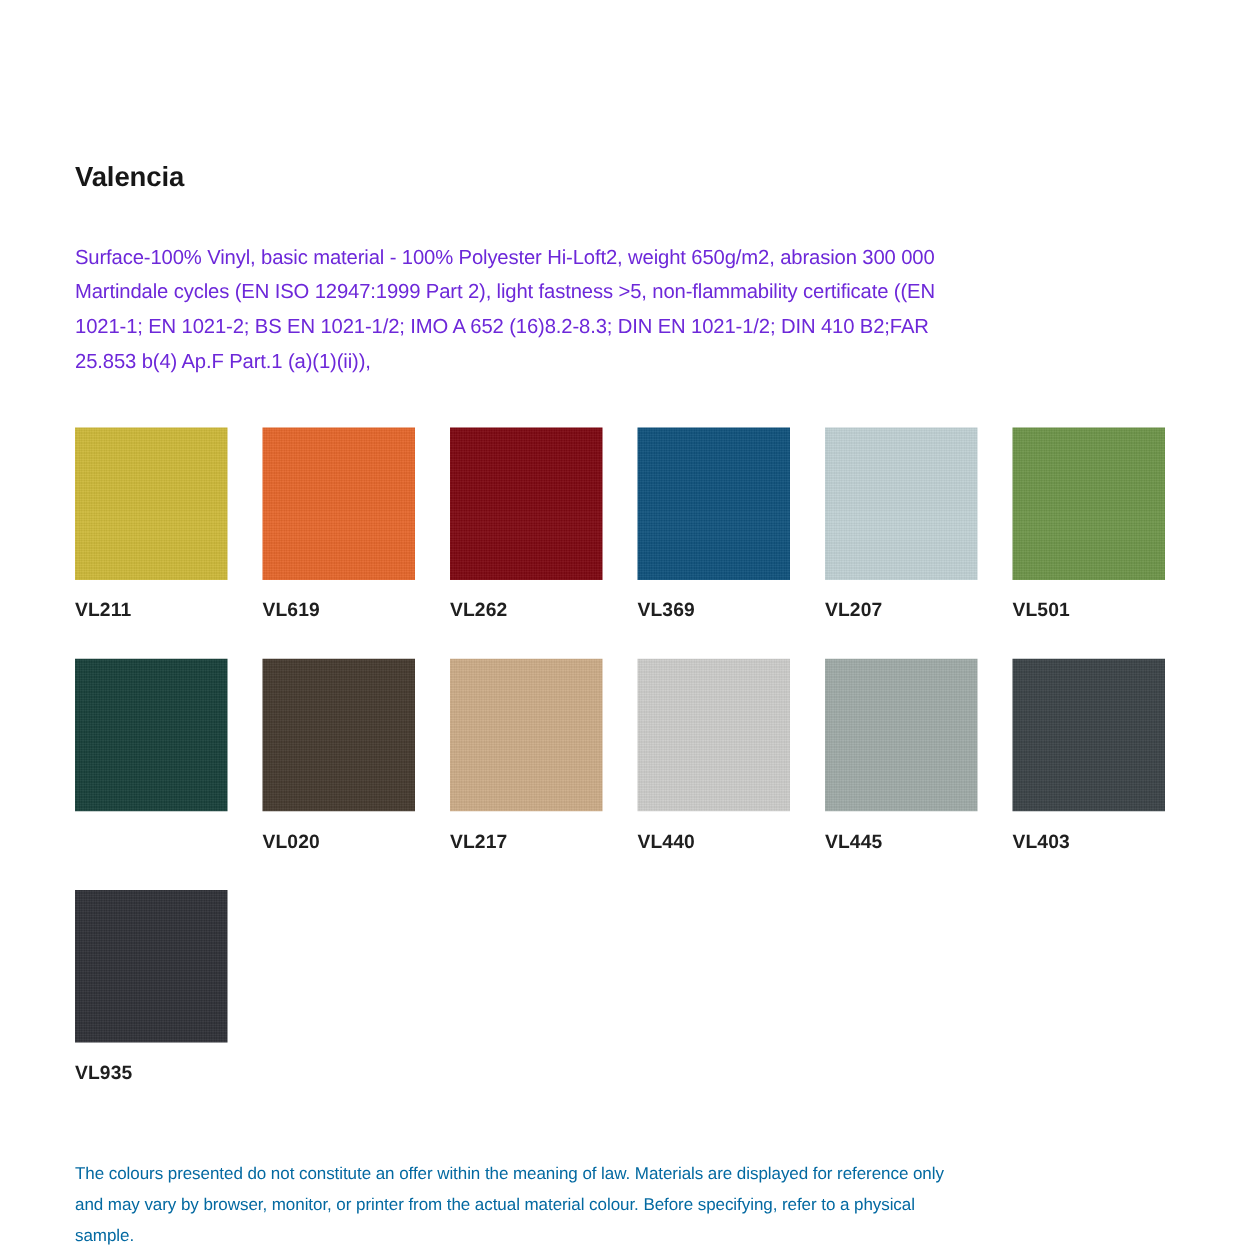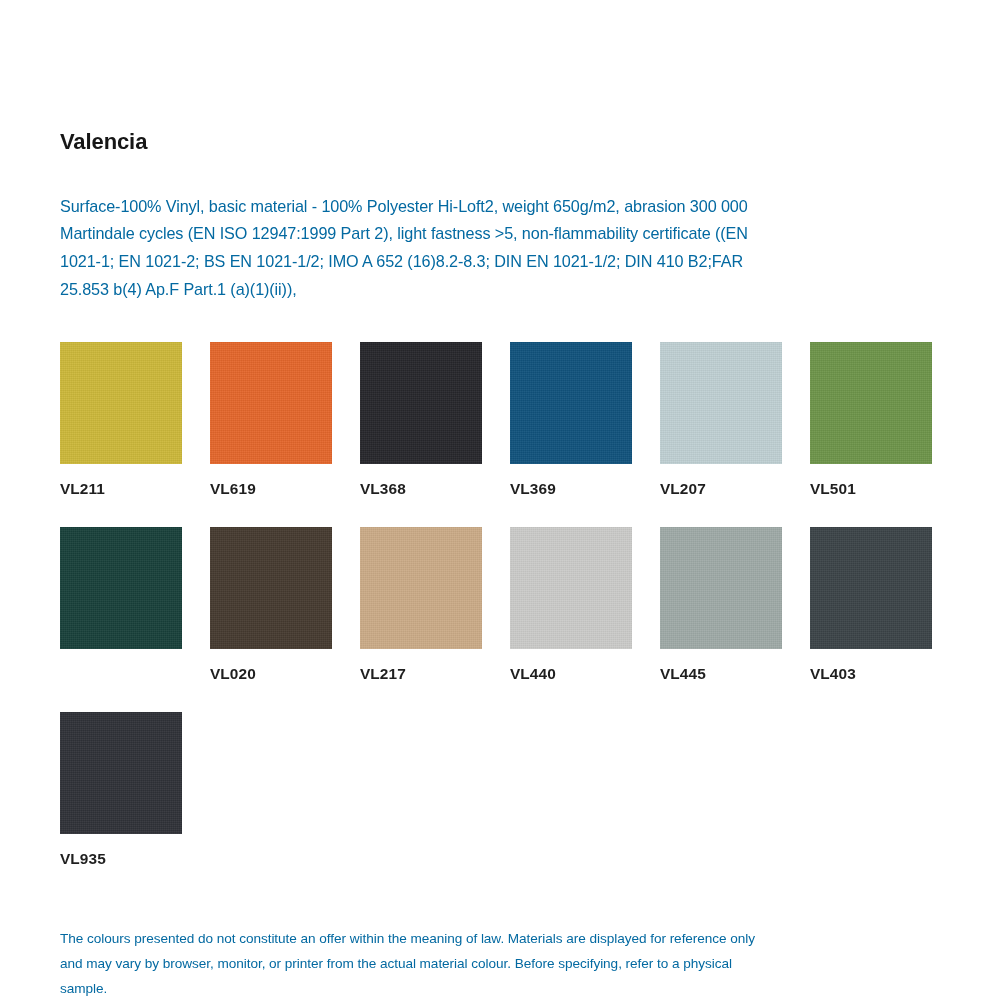--- a/index.html
+++ b/index.html
@@ -28,21 +28,21 @@
     font-weight: 700;
     letter-spacing: -0.1px;
     color: #171717;
     line-height: 1.3;
   }
   .description {
     margin: 0;
     padding-top: 36px;
     font-size: 16.2px;
     line-height: 1.72;
-    color: #0369a1;
+    color: #6d28d9;
     letter-spacing: -0.1px;
     max-width: 885px;
   }
   .swatch-grid {
     margin-top: 38px;
     display: grid;
     grid-template-columns: repeat(6, 122px);
     column-gap: 28px;
     row-gap: 0;
   }
@@ -97,22 +97,22 @@
   <div class="swatch-grid">
       <div class="swatch-cell">
         <span class="swatch-chip" style="background-color: rgb(204, 184, 57);"></span>
         <span class="swatch-label">VL211</span>
       </div>
       <div class="swatch-cell">
         <span class="swatch-chip" style="background-color: rgb(228, 102, 43);"></span>
         <span class="swatch-label">VL619</span>
       </div>
       <div class="swatch-cell">
-        <span class="swatch-chip" style="background-color: rgb(38, 38, 43);"></span>
-        <span class="swatch-label">VL368</span>
+        <span class="swatch-chip" style="background-color: rgb(125, 7, 17);"></span>
+        <span class="swatch-label">VL262</span>
       </div>
       <div class="swatch-cell">
         <span class="swatch-chip" style="background-color: rgb(16, 82, 124);"></span>
         <span class="swatch-label">VL369</span>
       </div>
       <div class="swatch-cell">
         <span class="swatch-chip" style="background-color: rgb(191, 208, 211);"></span>
         <span class="swatch-label">VL207</span>
       </div>
       <div class="swatch-cell">

